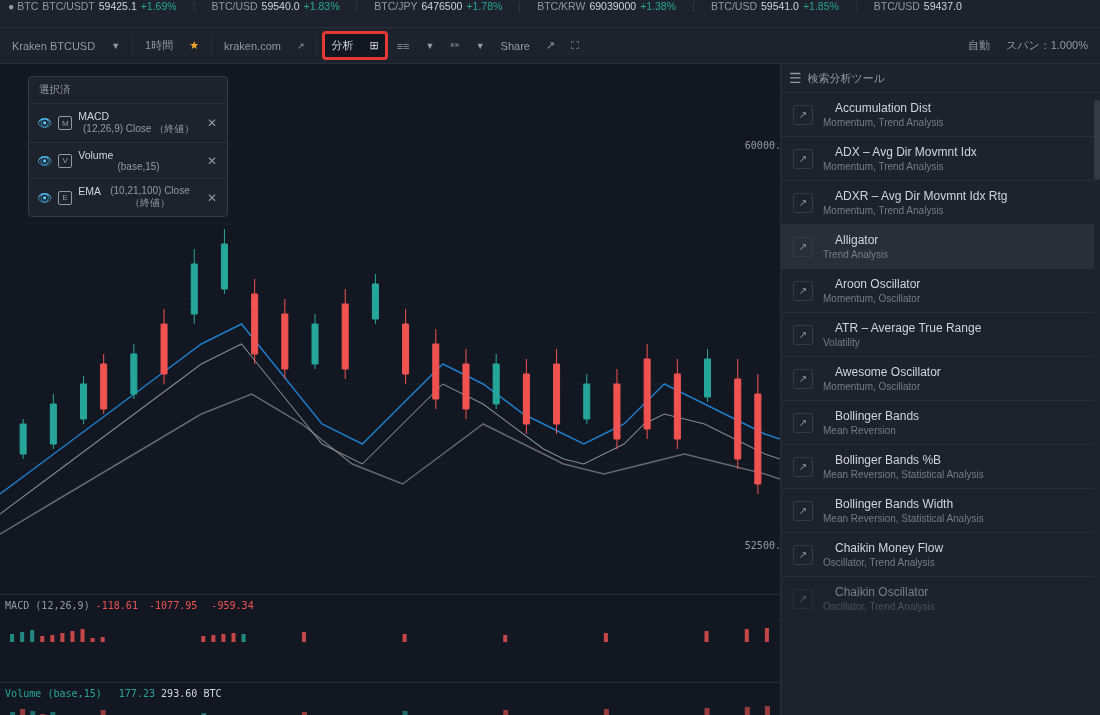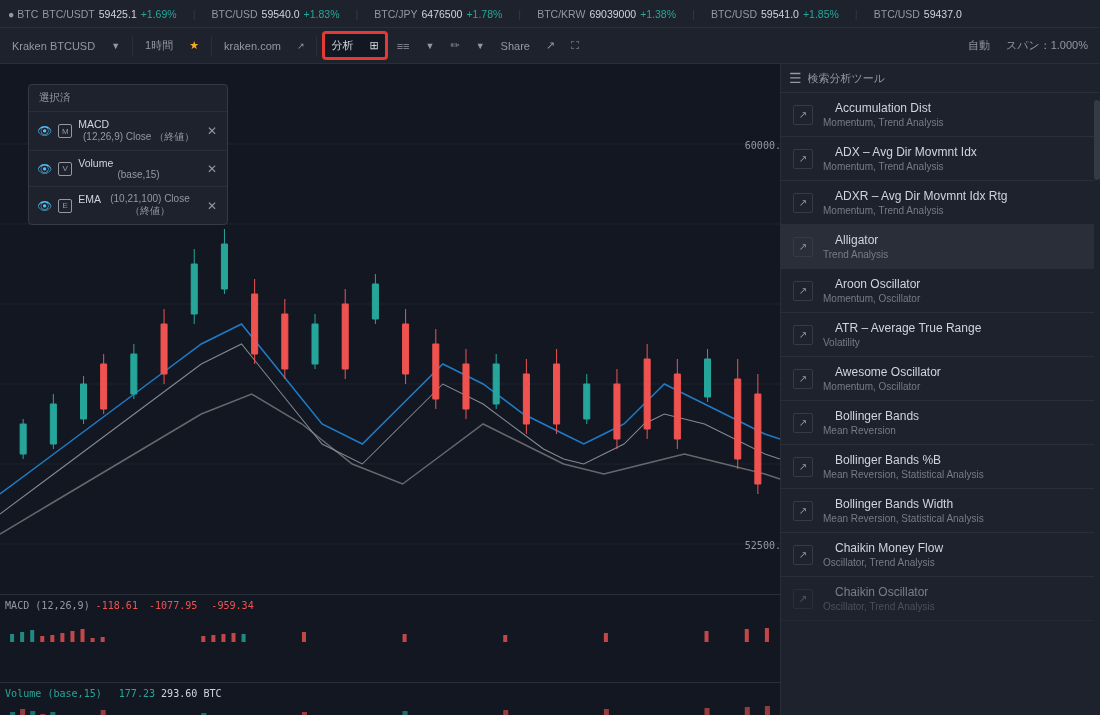--- a/index.html
+++ b/index.html
@@ -9,21 +9,21 @@
       background: #131722;
       color: #d1d4dc;
       font-family: 'Trebuchet MS', Arial, sans-serif;
       font-size: 11px;
       overflow: hidden;
     }
 
     
     .ticker-bar {
       display: flex;
-      align-items: center;
+      align-items: flex-start;
       background: #1e222d;
       height: 28px;
       border-bottom: 1px solid #2a2e39;
       padding: 0 8px;
       gap: 16px;
       overflow: hidden;
     }
     .ticker-item {
       display: flex;
       align-items: center;
@@ -436,21 +436,21 @@
         <rect x="300" y="648" width="5" height="15" fill="#ef5350"></rect>
         <rect x="400" y="647" width="5" height="16" fill="#26a69a"></rect>
         <rect x="500" y="646" width="5" height="17" fill="#ef5350"></rect>
         <rect x="600" y="645" width="5" height="18" fill="#ef5350"></rect>
         <rect x="700" y="644" width="5" height="19" fill="#ef5350"></rect>
         <rect x="740" y="643" width="5" height="20" fill="#ef5350"></rect>
         <rect x="760" y="642" width="5" height="21" fill="#ef5350"></rect>
       </g>
     </svg>
 
-    <div class="selected-indicators-popup" style="top:20px; left:28px;">
+    <div class="selected-indicators-popup" style="top:12px; left:28px;">
       <div class="popup-header">選択済</div>
 
       <div class="indicator-row">
         <span class="ind-vis-icon">👁</span>
         <div class="ind-icon-box">M</div>
         <div style="flex:1; display:flex; flex-direction:column;">
           <span class="ind-name">MACD</span>
           <span class="ind-sub">(12,26,9) Close （終値）</span>
         </div>
         <span class="ind-close">✕</span>

